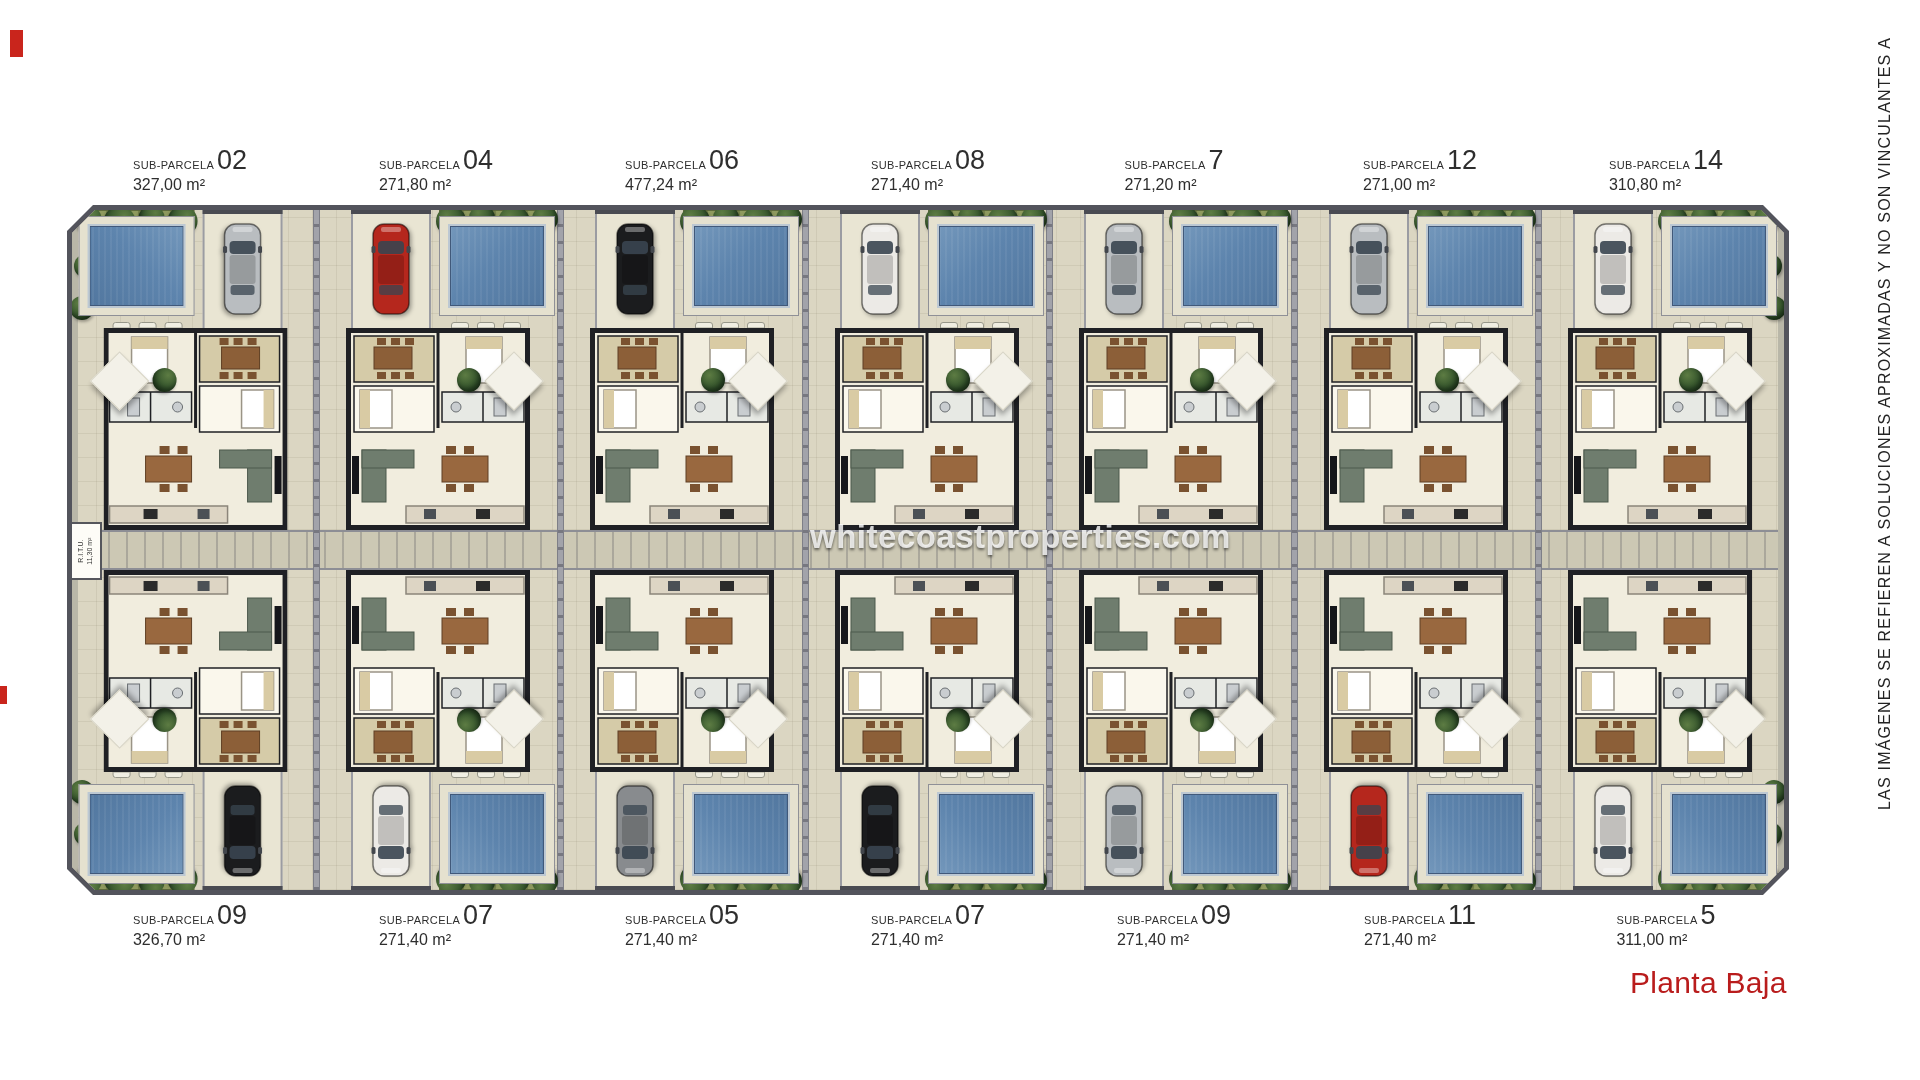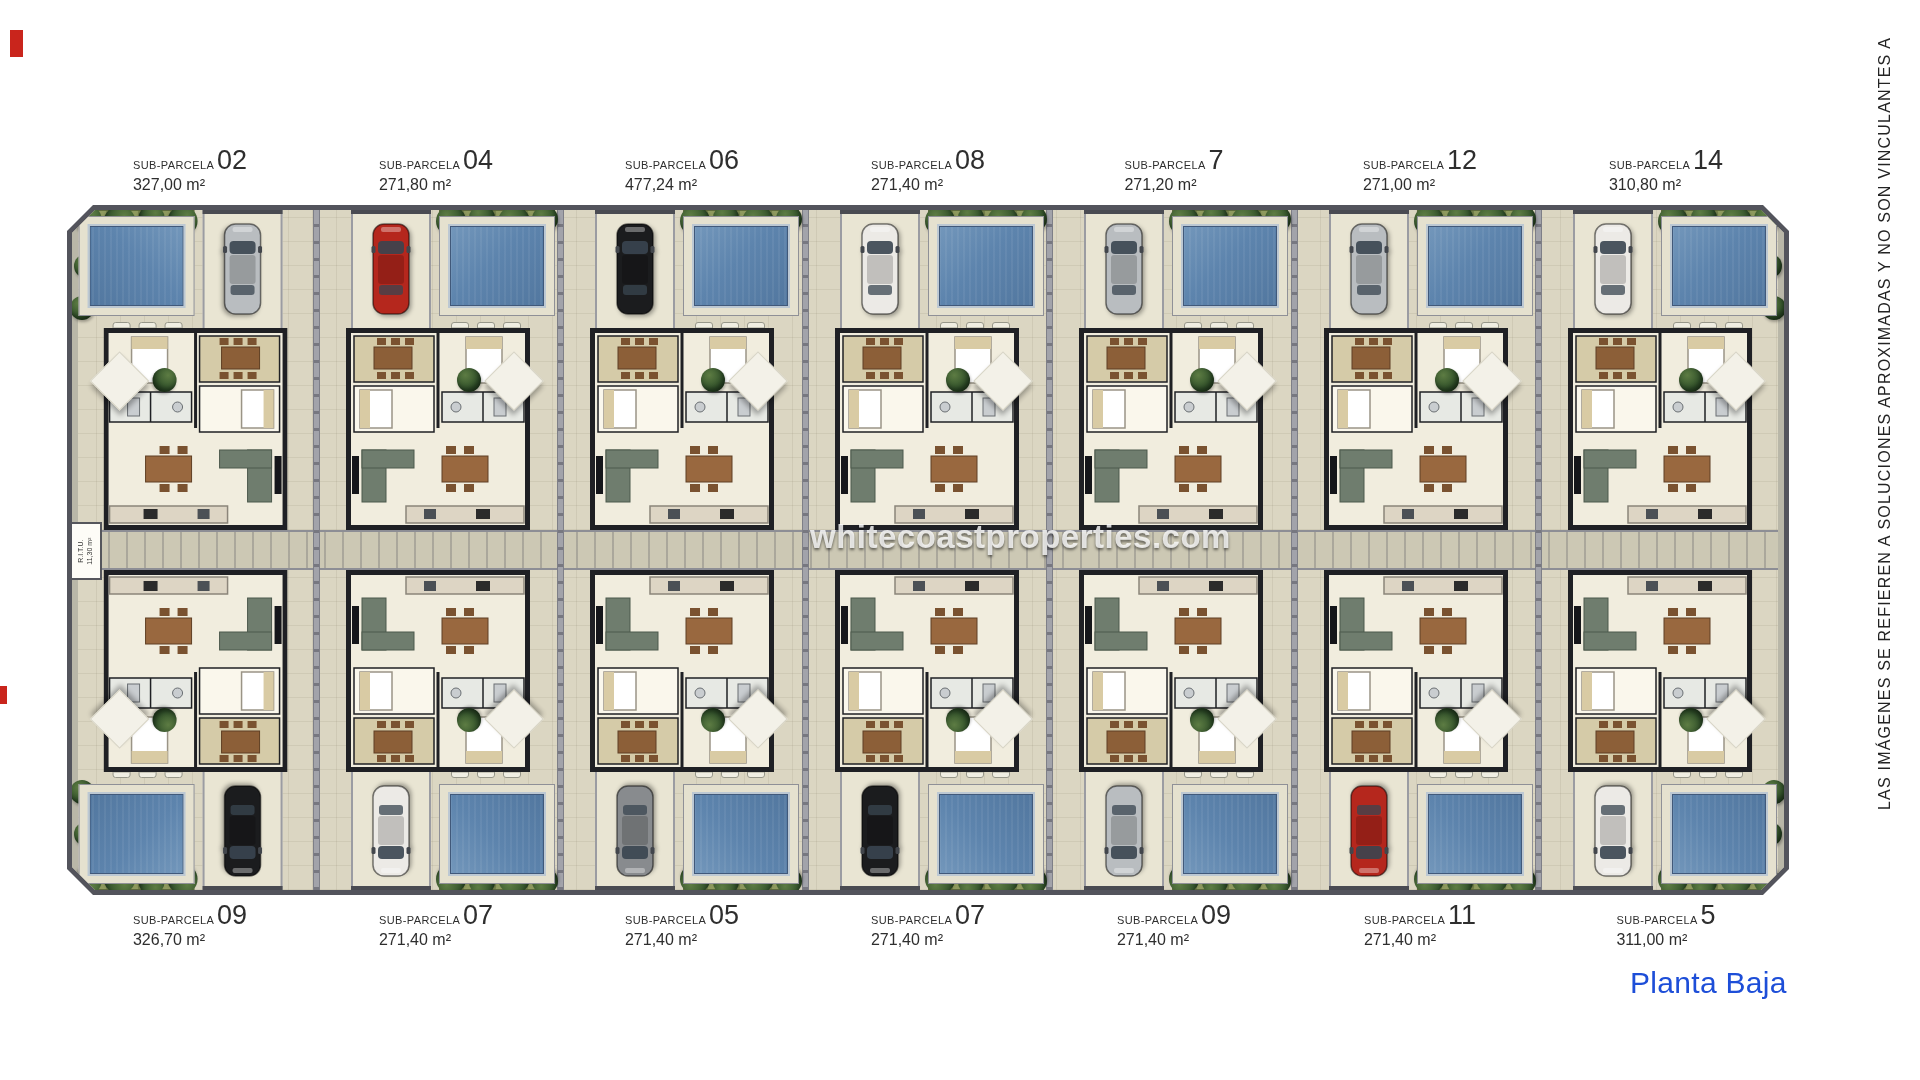--- a/index.html
+++ b/index.html
@@ -85,21 +85,21 @@
   .lblNum{font-size:27px;color:#2e2e2e;}
   .lblArea{font-size:16px;color:#2e2e2e;margin-top:3px;}
   
   .watermark{
     position:absolute;left:810px;top:518px;width:320px;z-index:30;
     font-size:33px;font-weight:bold;letter-spacing:.5px;
     color:rgba(255,255,255,.8);text-shadow:0 2px 3px rgba(0,0,0,.55);
   }
   .planta{
     position:absolute;left:1630px;top:966px;width:240px;
-    font-size:30px;color:#1d4ed8;letter-spacing:.3px;
+    font-size:30px;color:#b91c1c;letter-spacing:.3px;
   }
   .side-note{
     position:absolute;right:26px;top:0px;height:810px;
     writing-mode:vertical-rl;transform:rotate(180deg);
     font-size:16px;letter-spacing:1.2px;color:#232323;white-space:nowrap;
   }
   .red-mark-a{position:absolute;left:10px;top:30px;width:13px;height:27px;background:#c9251c;}
   .red-mark-b{position:absolute;left:0px;top:686px;width:7px;height:18px;background:#c9251c;}
   .ritu{
     position:absolute;left:-2px;top:312px;width:32px;height:58px;z-index:20;

